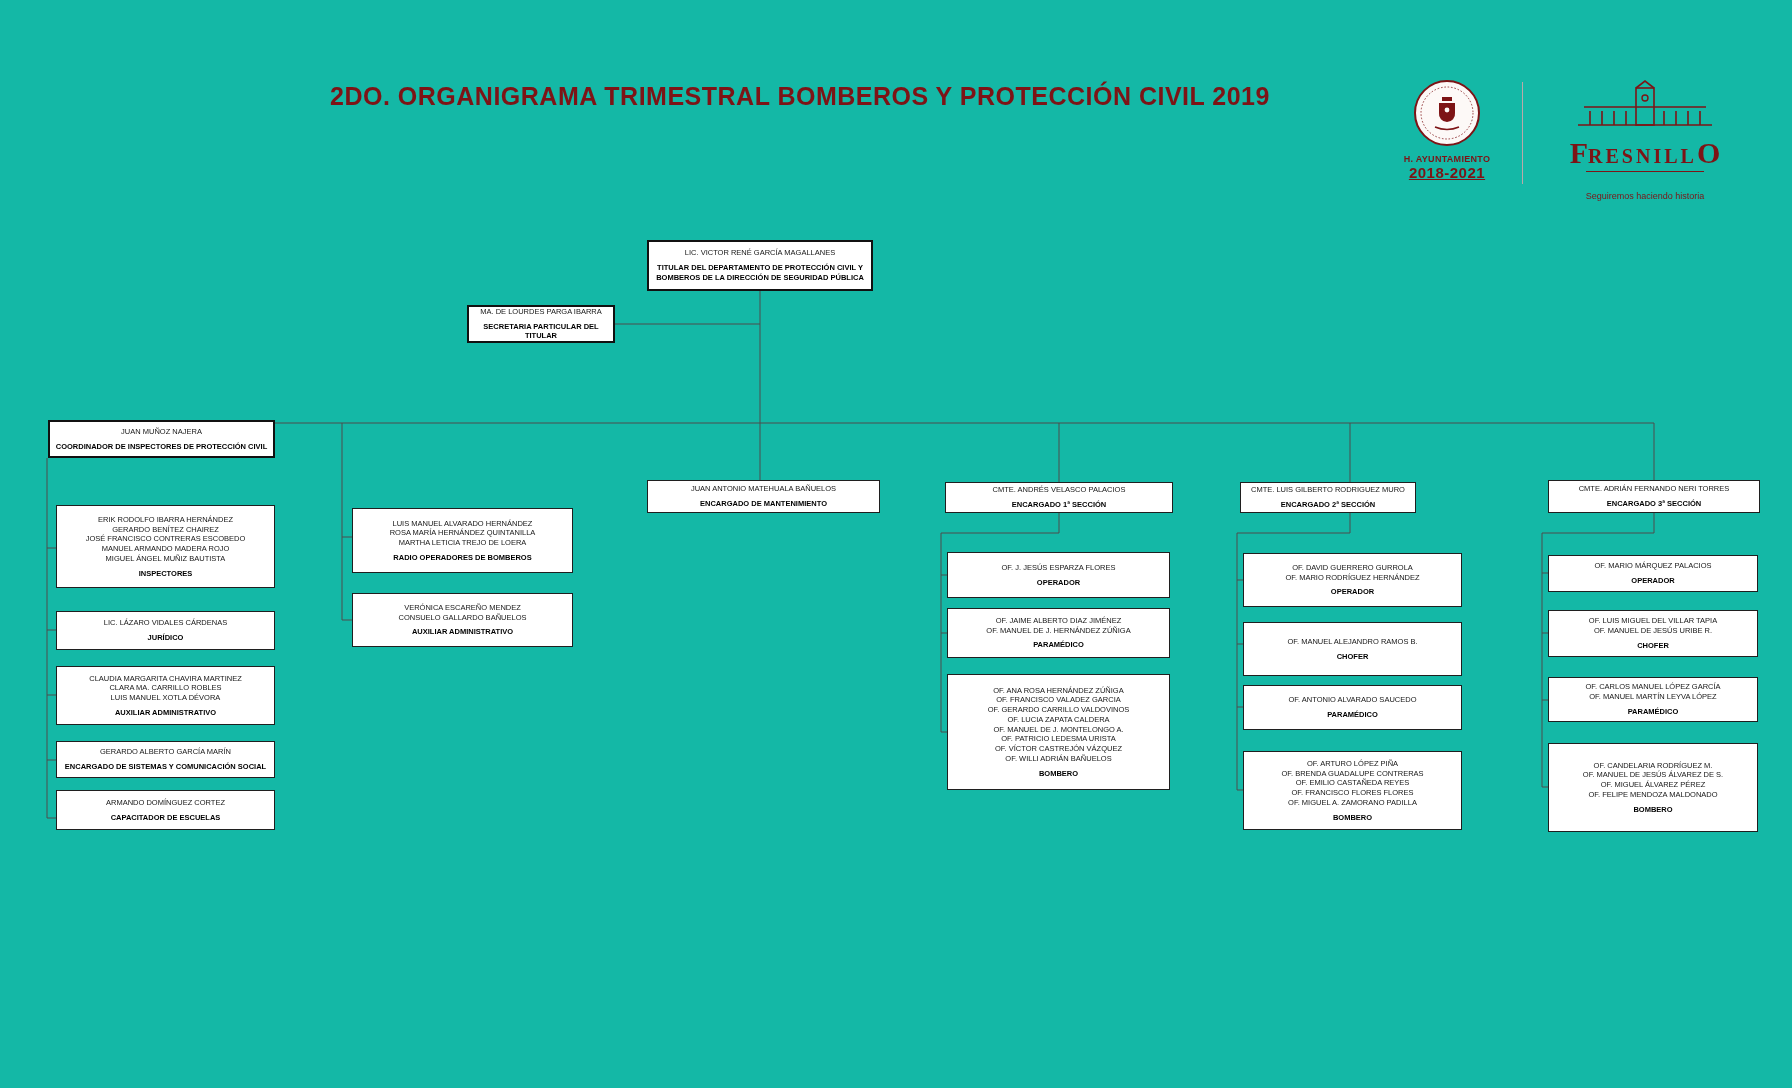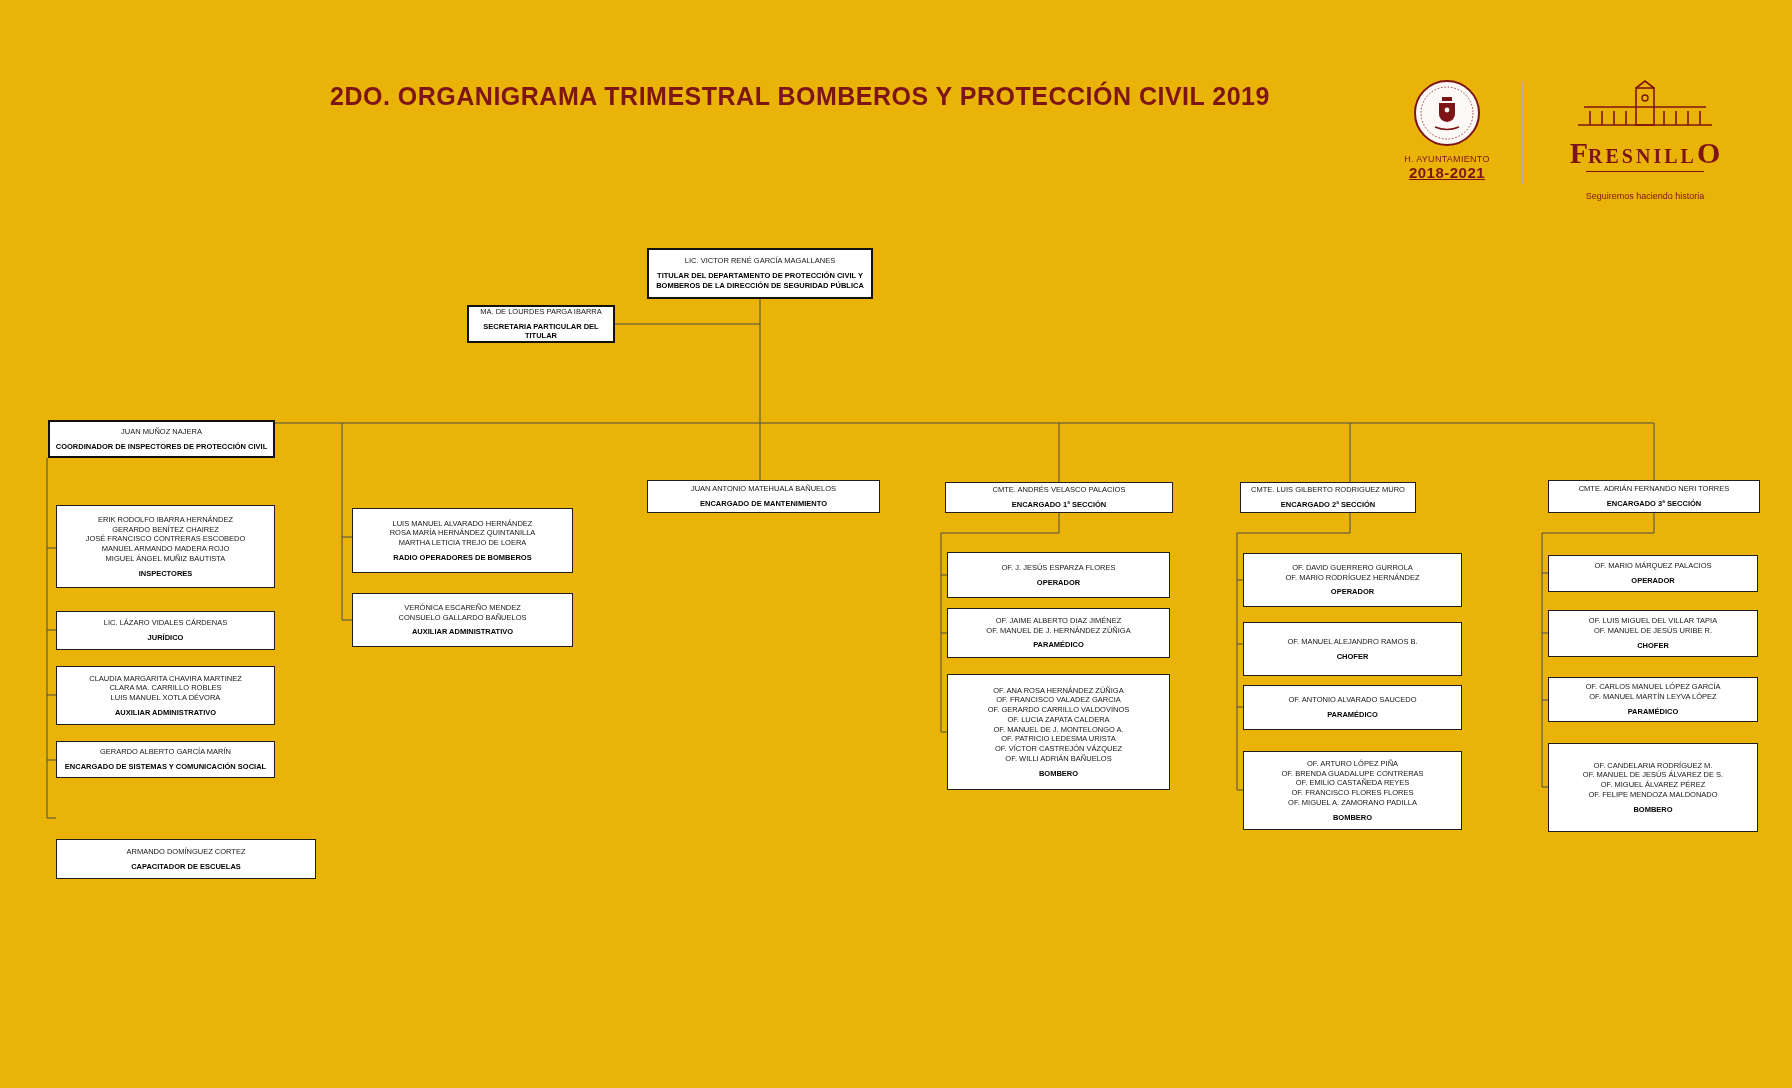--- a/index.html
+++ b/index.html
@@ -1,23 +1,23 @@
 <!DOCTYPE html>
 <html><head>
 <meta charset="utf-8">
 <style>
   html,body{margin:0;padding:0;background:#ffffff;}
-  .canvas{position:relative;width:1792px;height:1088px;background:#eab308;overflow:hidden;
+  .canvas{position:relative;width:1792px;height:1088px;background:#14b8a6;overflow:hidden;
           font-family:"Liberation Sans",sans-serif;}
   .title{position:absolute;left:300px;top:82px;width:1000px;text-align:center;
          font-size:25px;font-weight:bold;color:#7d1416;letter-spacing:.5px;}
   
   .brand{position:absolute;left:1388px;top:78px;width:390px;display:flex;align-items:flex-start;}
   .seal-block{width:118px;text-align:center;color:#7d1416;}
-  .seal-cap1{font-size:9px;font-weight:normal;margin-top:2px;letter-spacing:.3px;}
+  .seal-cap1{font-size:9px;font-weight:bold;margin-top:2px;letter-spacing:.3px;}
   .seal-cap2{font-size:15px;font-weight:bold;letter-spacing:.5px;text-decoration:underline;}
   .v-divider{width:1px;height:102px;background:#b9a9a9;margin:4px 16px 0 16px;}
   .fresnillo-block{width:212px;text-align:center;color:#7d1416;}
   .wordmark{display:flex;justify-content:center;align-items:baseline;
             font-family:"Liberation Serif",serif;color:#7d1416;margin-top:2px;}
   .wm-big{font-size:30px;font-weight:bold;}
   .wm-mid{font-size:20px;font-weight:bold;letter-spacing:3px;}
   .tagline{display:inline-block;border-top:1px solid #7d1416;margin-top:1px;padding-top:19px;
            font-size:9px;color:#7d1416;}
   
@@ -82,21 +82,21 @@
       M760,423 L760,480
       M1059,423 L1059,482
       M1350,423 L1350,482
       M1654,423 L1654,480
       M47,458 L47,818 M47,548 L56,548 M47,630 L56,630 M47,695 L56,695 M47,760 L56,760 M47,818 L56,818
       M1059,512 L1059,533 L941,533 L941,732 M941,575 L947,575 M941,633 L947,633 M941,732 L947,732
       M1350,512 L1350,533 L1237,533 L1237,790 M1237,580 L1243,580 M1237,644 L1243,644 M1237,707 L1243,707 M1237,790 L1243,790
       M1654,513 L1654,533 L1542,533 L1542,787 M1542,573 L1548,573 M1542,633 L1548,633 M1542,700 L1548,700 M1542,787 L1548,787"></path>
   </svg>
 
-  <div class="node b2" style="left:647px;top:248px;width:226px;height:51px">
+  <div class="node b2" style="left:647px;top:240px;width:226px;height:51px">
       <div>
         <div>LIC. VICTOR RENÉ GARCÍA MAGALLANES</div>
       </div>
       <div class="role">TITULAR DEL DEPARTAMENTO DE PROTECCIÓN CIVIL Y BOMBEROS DE LA DIRECCIÓN DE SEGURIDAD PÚBLICA</div>
     </div>
   <div class="node b2" style="left:467px;top:305px;width:148px;height:38px">
       <div>
         <div>MA. DE LOURDES PARGA IBARRA</div>
       </div>
       <div class="role">SECRETARIA PARTICULAR DEL TITULAR</div>
@@ -130,21 +130,21 @@
         <div>LUIS MANUEL XOTLA DÉVORA</div>
       </div>
       <div class="role">AUXILIAR ADMINISTRATIVO</div>
     </div>
   <div class="node" style="left:56px;top:741px;width:219px;height:37px">
       <div>
         <div>GERARDO ALBERTO GARCÍA MARÍN</div>
       </div>
       <div class="role">ENCARGADO DE SISTEMAS Y COMUNICACIÓN SOCIAL</div>
     </div>
-  <div class="node" style="left:56px;top:839px;width:260px;height:40px">
+  <div class="node" style="left:56px;top:790px;width:219px;height:40px">
       <div>
         <div>ARMANDO DOMÍNGUEZ CORTEZ</div>
       </div>
       <div class="role">CAPACITADOR DE ESCUELAS</div>
     </div>
   <div class="node" style="left:352px;top:508px;width:221px;height:65px">
       <div>
         <div>LUIS MANUEL ALVARADO HERNÁNDEZ</div>
         <div>ROSA MARÍA HERNÁNDEZ QUINTANILLA</div>
         <div>MARTHA LETICIA TREJO DE LOERA</div>

